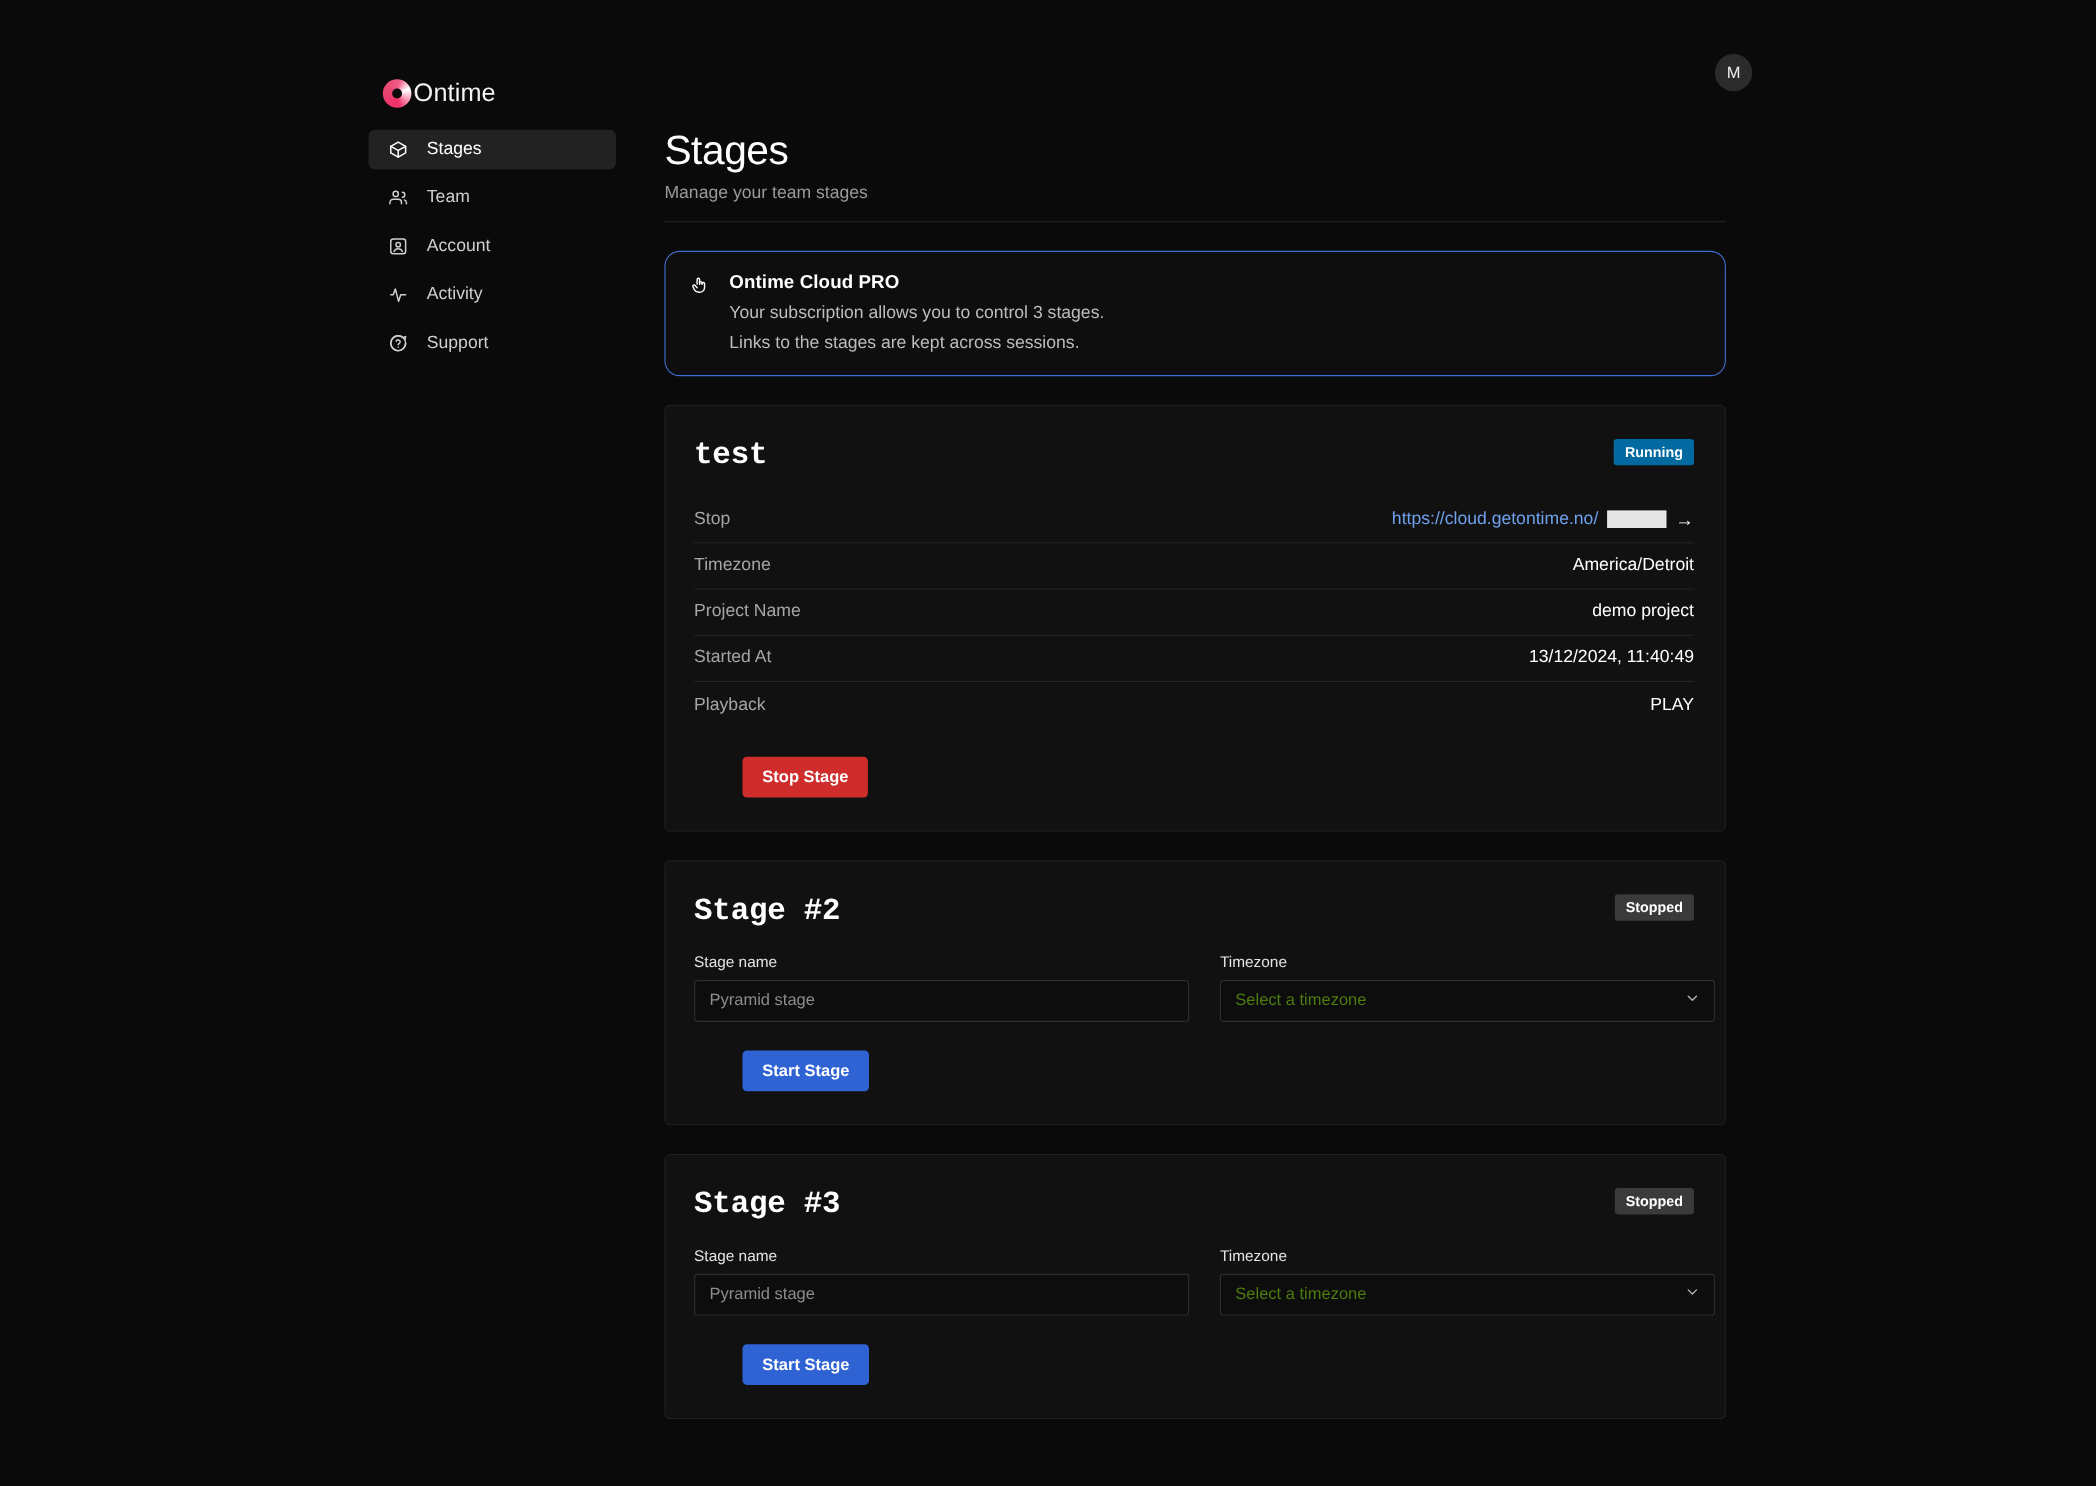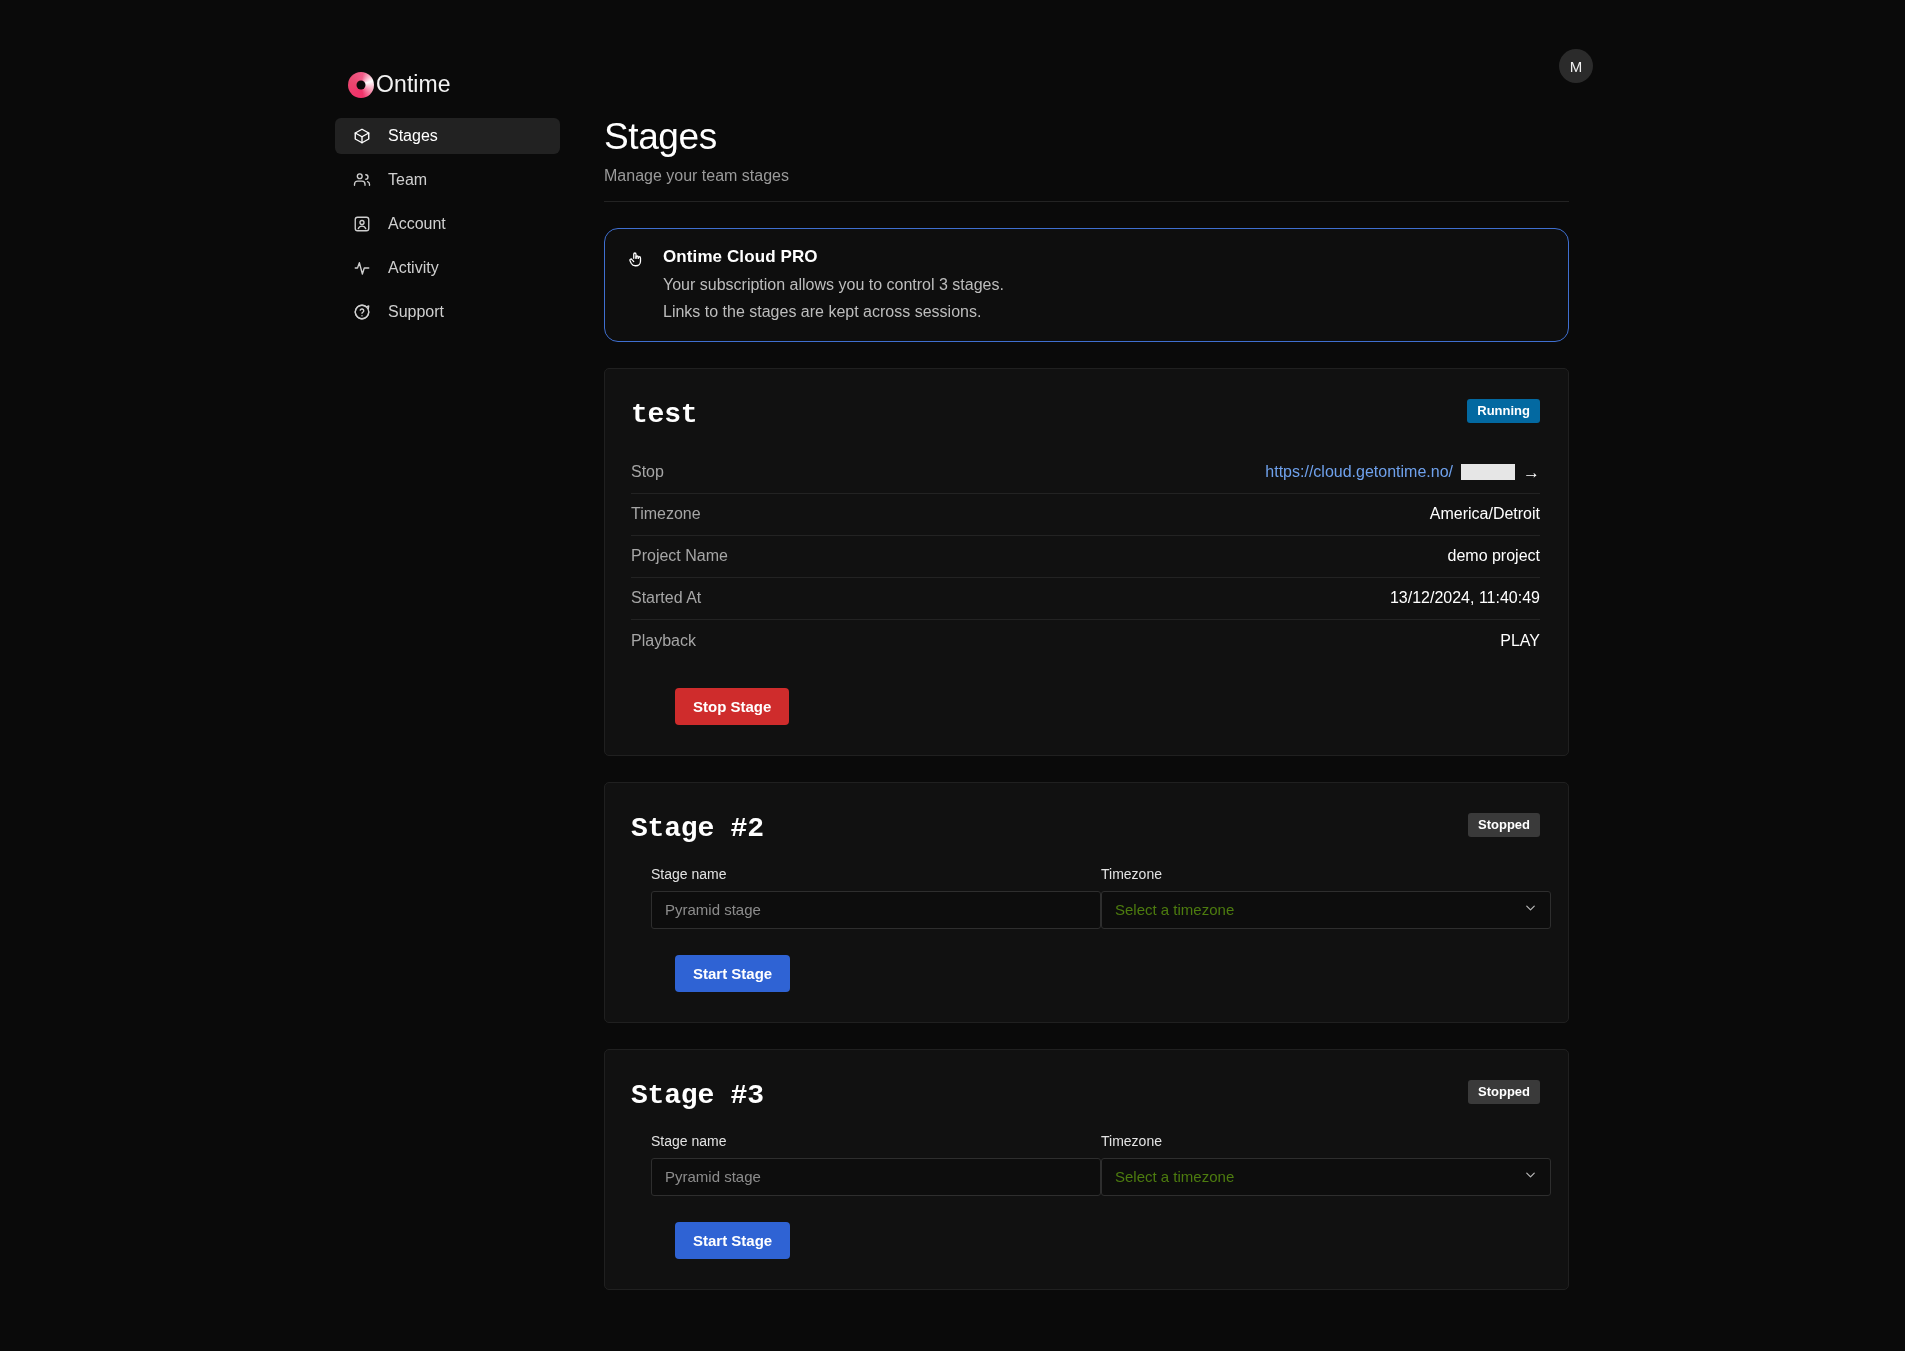--- a/index.html
+++ b/index.html
@@ -190,22 +190,21 @@
   }
   .btn.danger { background: #cf2c2c; }
   .btn.primary { background: #2f63d4; }
   .card-actions { margin-top: 26px; padding-left: 44px; }
 
   
   .form-grid {
     margin-top: 22px;
     display: grid;
     grid-template-columns: 450px 450px;
-    column-gap: 0;
-    margin-left: 20px;
+    column-gap: 28px;
   }
   .field-label {
     color: #e3e3e3;
     font-size: 14px;
     margin-bottom: 9px;
     display: block;
   }
   .text-input {
     width: 100%;
     height: 38px;

